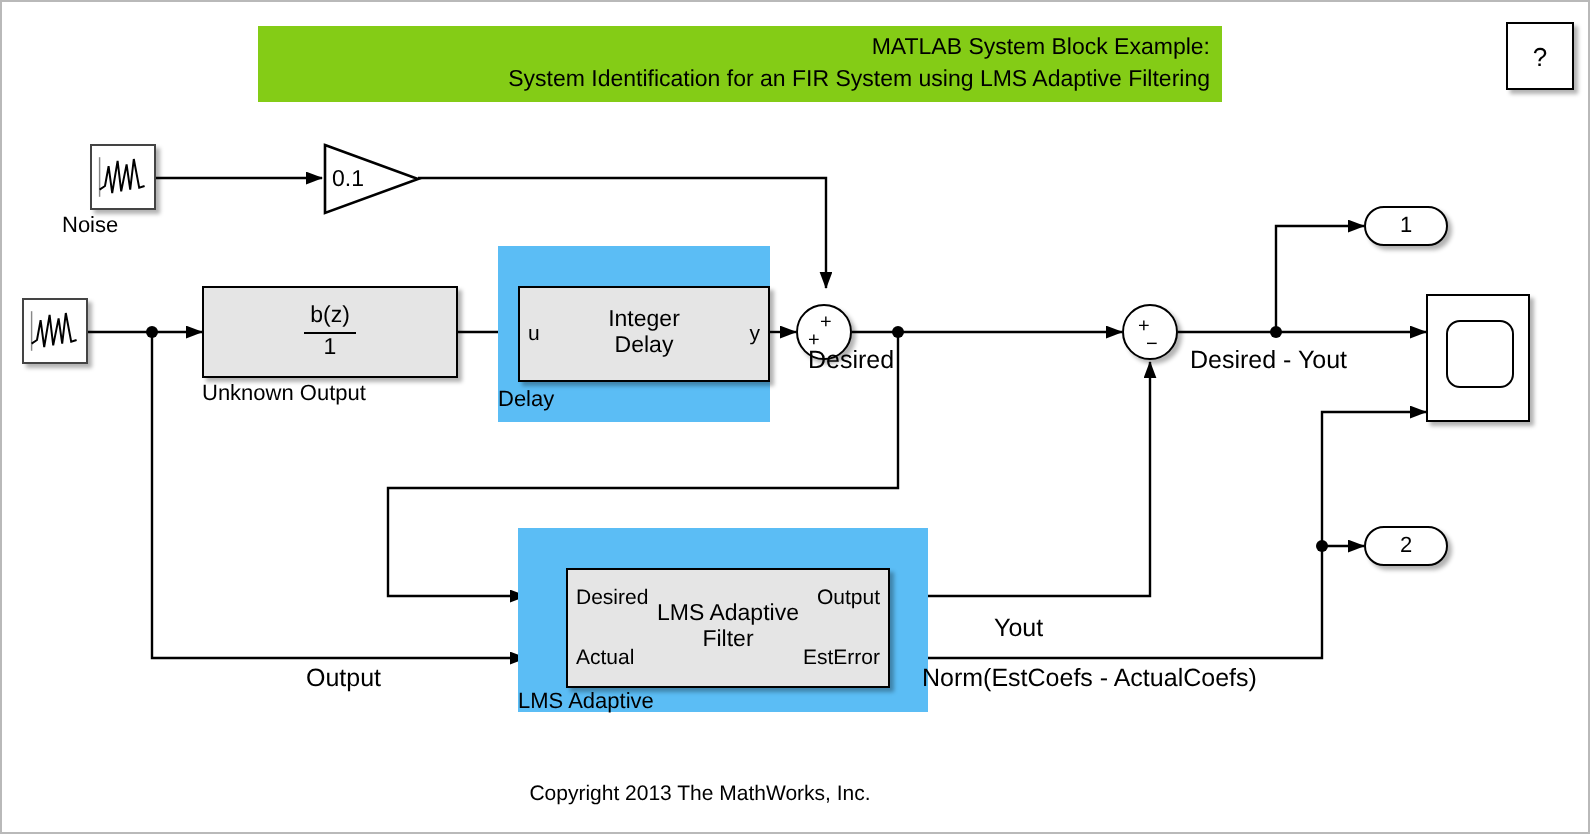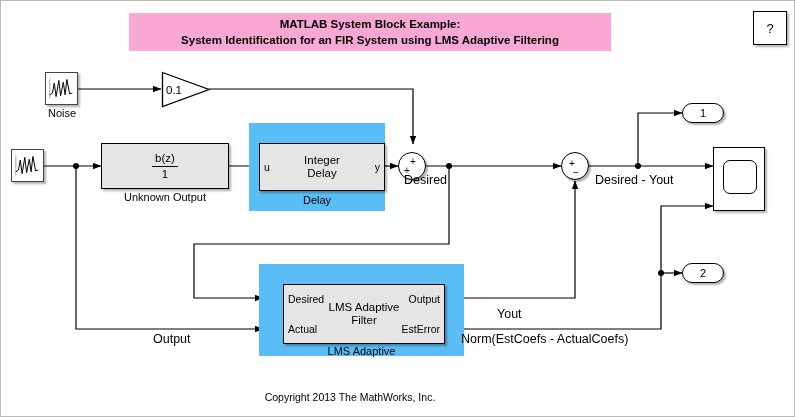--- a/index.html
+++ b/index.html
@@ -24,39 +24,38 @@
     width: 795px;
     height: 417px;
     pointer-events: none;
   }
   .node {
     position: absolute;
     box-sizing: border-box;
   }
   
   .title-banner {
-    background: #f9a8d4;
-    text-align: center;
-    font-weight: bold;
+    background: #84cc16;
+    text-align: right;
+    font-weight: normal;
     font-size: 11.5px;
     line-height: 16px;
     padding: 3px 6px;
     color: #000;
     white-space: nowrap;
   }
   
   .sblock {
     background: #e5e5e5;
     border: 1.3px solid #000;
     box-shadow: 2px 2px 2px rgba(0,0,0,0.30);
     box-sizing: border-box;
   }
   .block-caption {
     position: absolute;
-    text-align: center;
     font-size: 11px;
     white-space: nowrap;
     color: #000;
   }
   .center-txt {
     width: 100%;
     height: 100%;
     display: flex;
     align-items: center;
     justify-content: center;

